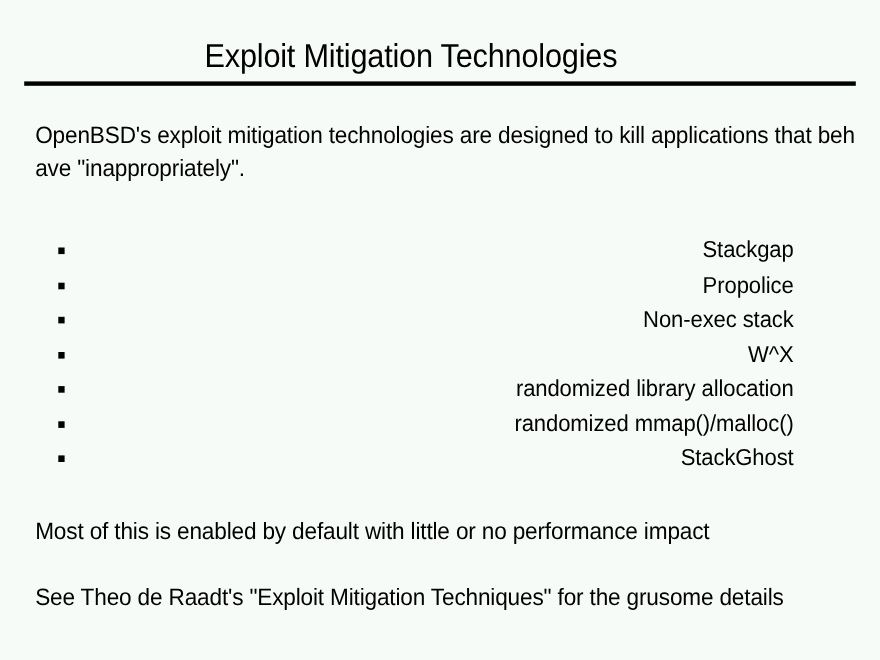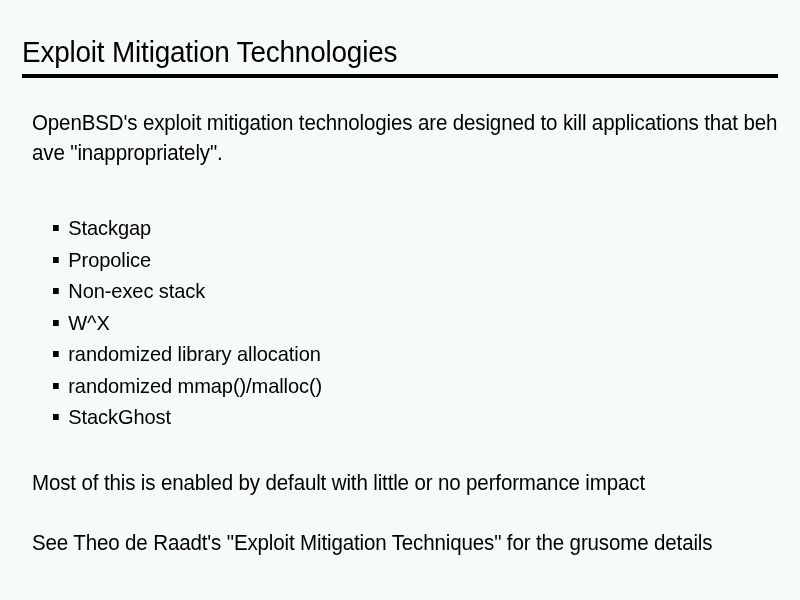--- a/index.html
+++ b/index.html
@@ -21,20 +21,21 @@
     height: 600px;
     box-sizing: border-box;
   }
 
   
   .title-block {
     position: absolute;
     left: 22px;
     top: 36px;
     width: 756px;
+    text-align: center;
   }
   .slide-title {
     font-size: 30px;
     line-height: 32px;
     font-weight: 400;
     letter-spacing: -0.2px;
     white-space: nowrap;
     transform: scaleX(0.93);
     transform-origin: left top;
     color: #000;
@@ -74,20 +75,21 @@
   }
 
   .bullet-list {
     list-style: none;
     margin: 0;
     padding: 0;
     position: absolute;
     left: 21px;
     top: 104px;
     width: 700px;
+    text-align: right;
   }
   .bullet-item {
     position: relative;
     padding-left: 16px;
     font-size: 21px;
     line-height: 31.5px;
     letter-spacing: -0.1px;
     transform: scaleX(0.955);
     transform-origin: left top;
     white-space: nowrap;

